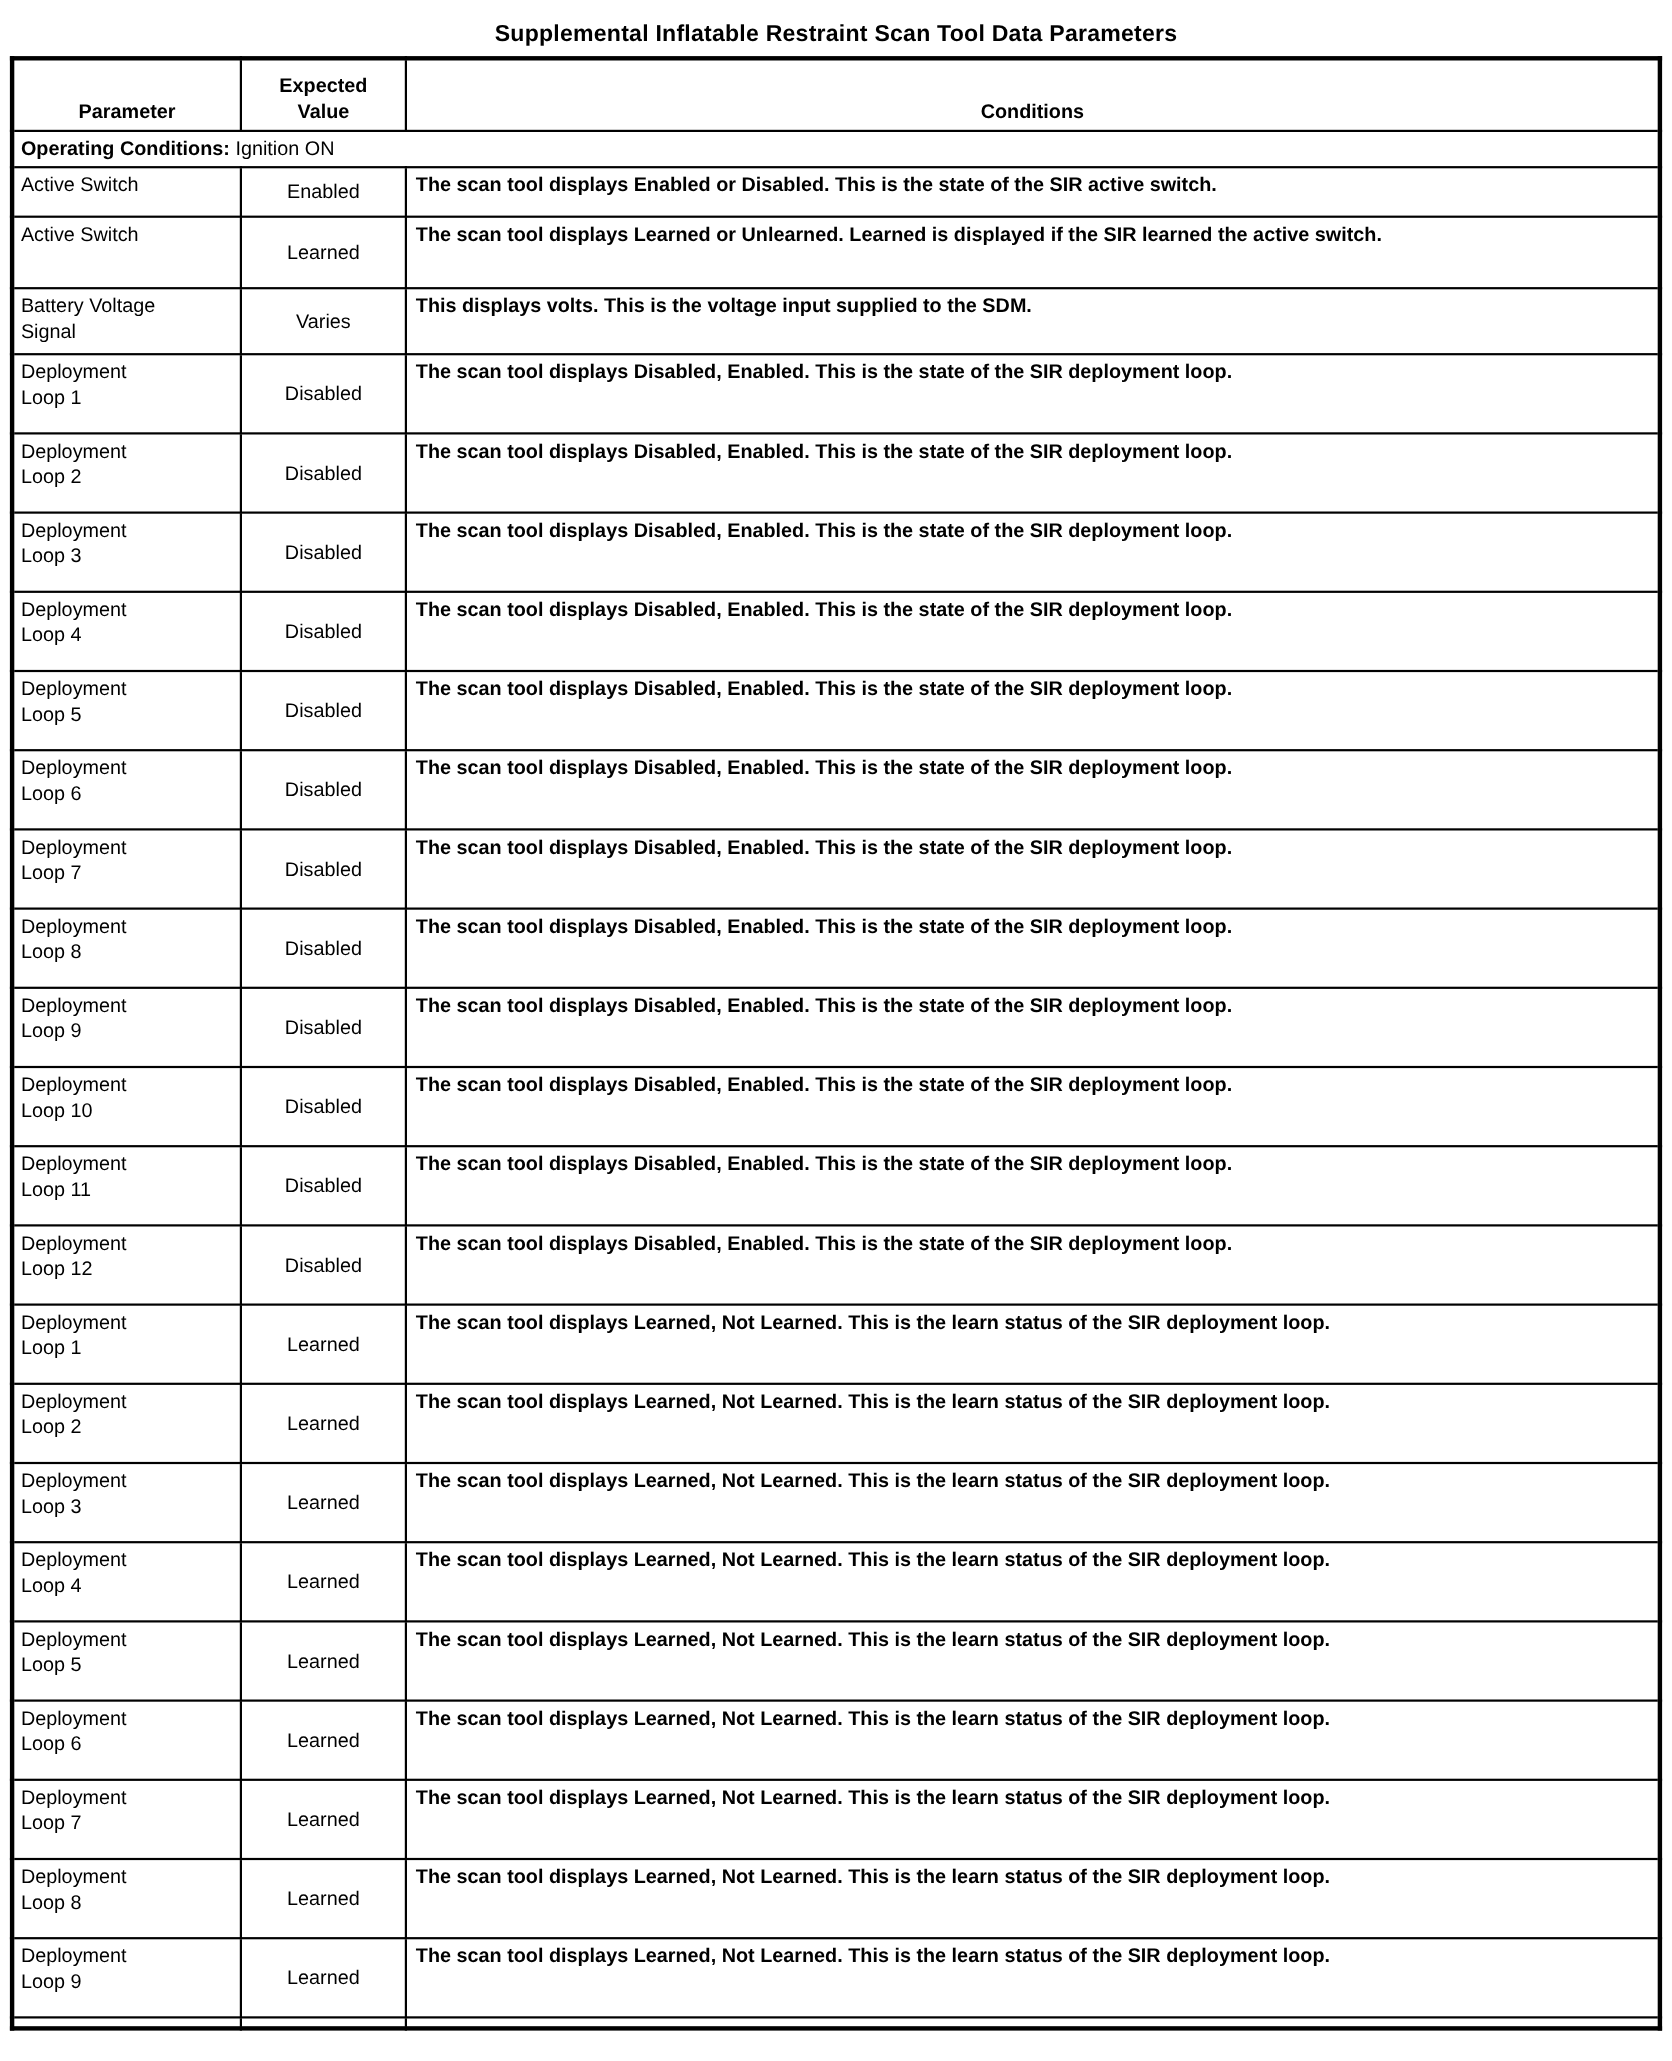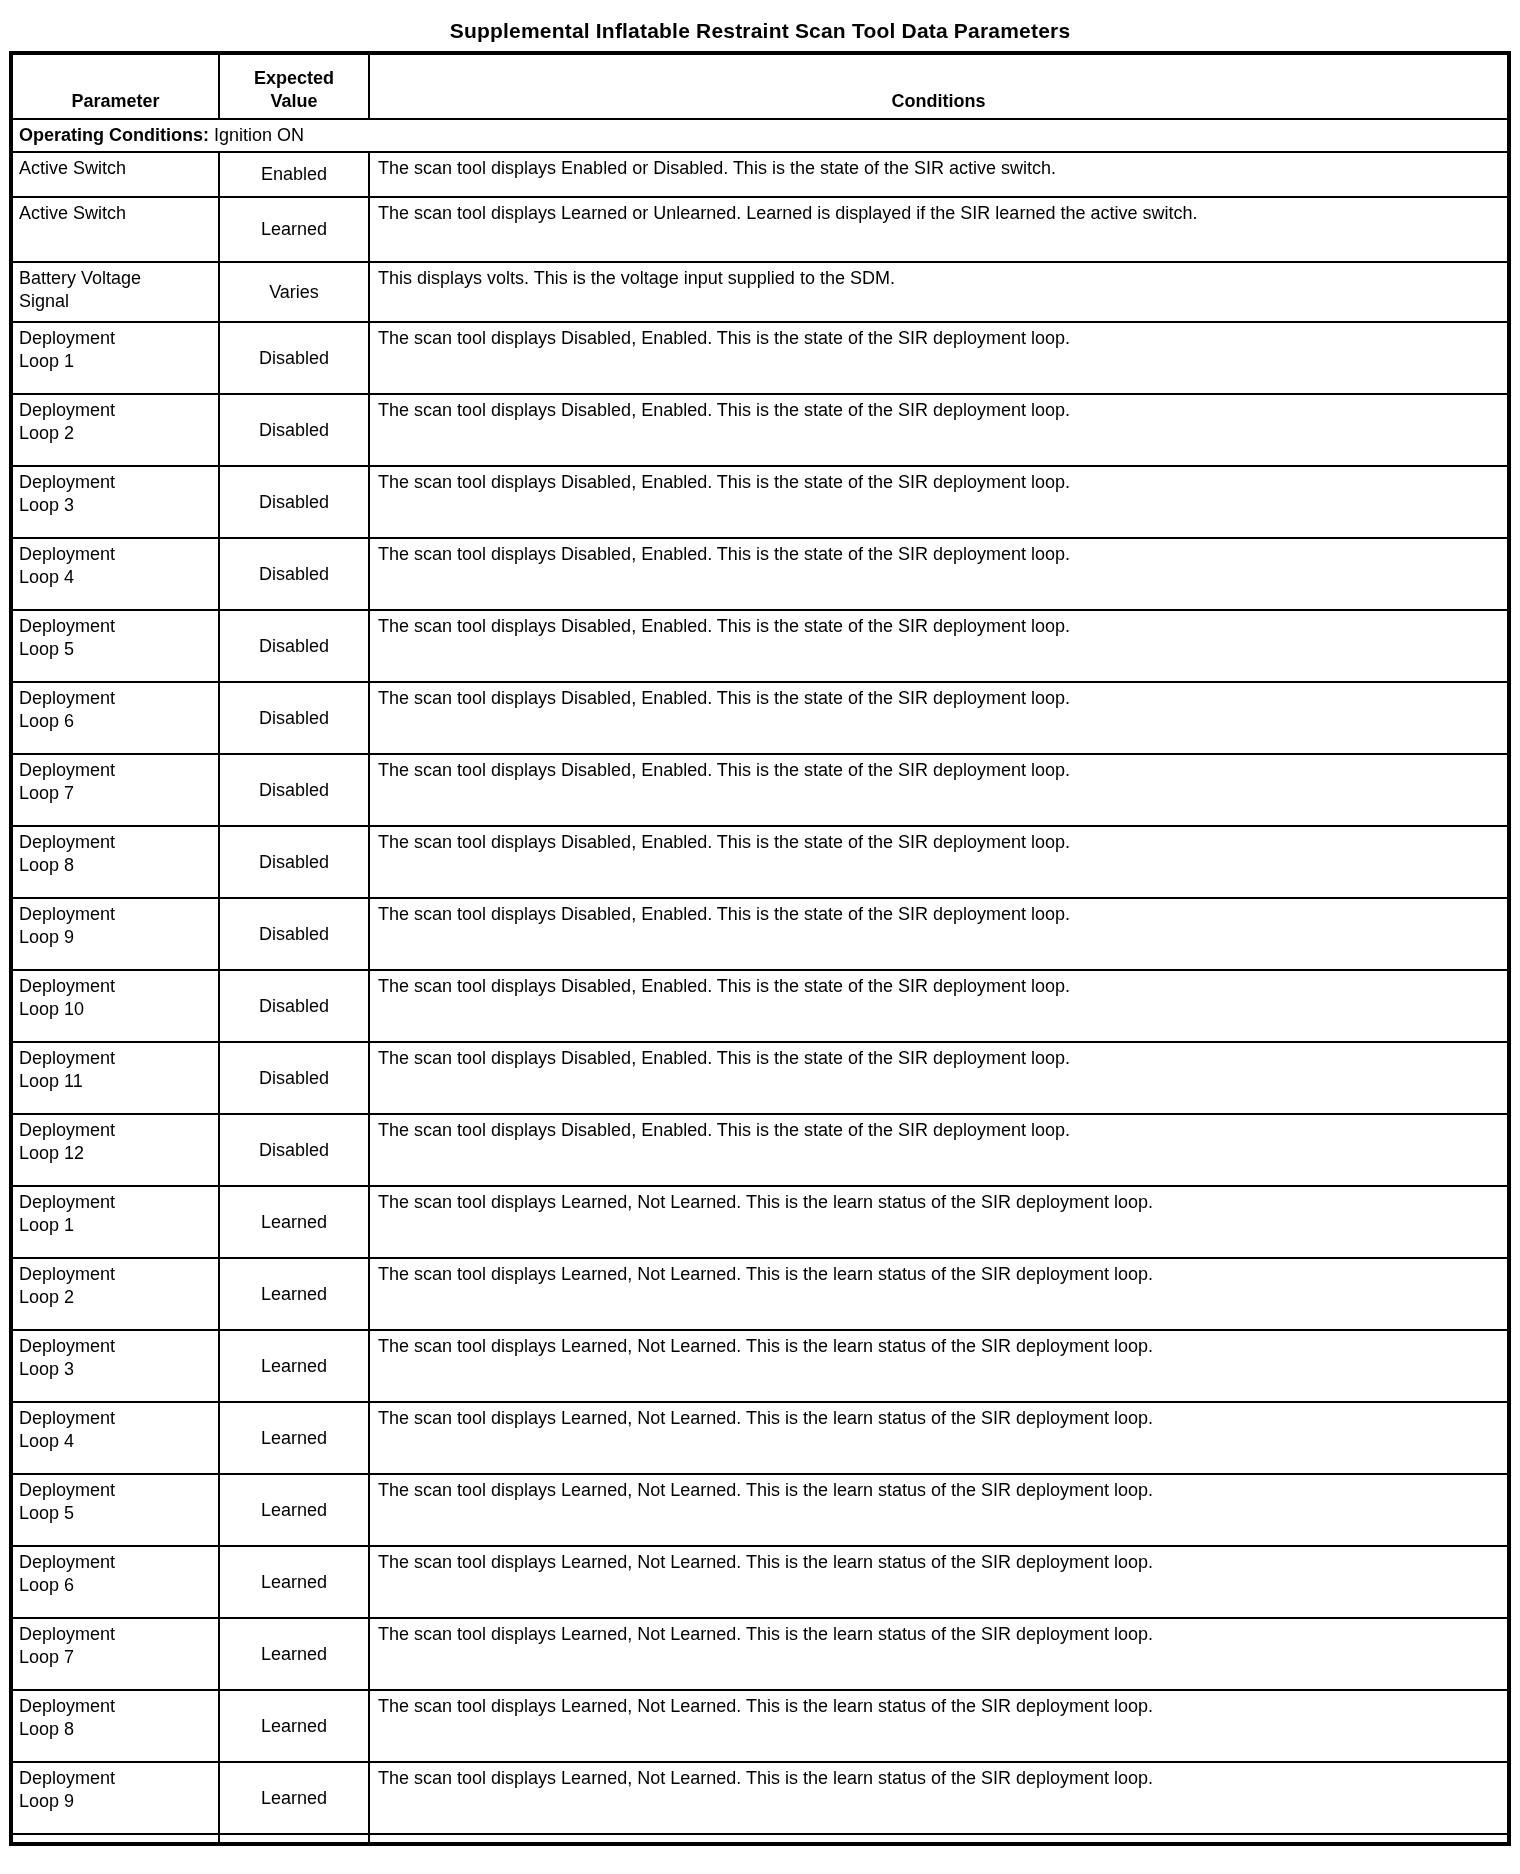--- a/index.html
+++ b/index.html
@@ -61,20 +61,21 @@
   }
   td.exp {
     vertical-align: middle;
     text-align: center;
     padding: 2px 16px;
   }
   td.def {
     vertical-align: top;
     text-align: left;
     padding: 4px 8px;
+    font-weight: bold;
   }
   tbody tr.row       { height: 72px; }
   tbody tr.row.h-a   { height: 45px; }
   tbody tr.row.h-b   { height: 65px; }
   tbody tr.row.h-c   { height: 60px; }
   tbody tr.sliver    { height: 10px; }
   tbody tr.sliver td { padding: 0; }
 </style>
 </head>
 <body>

